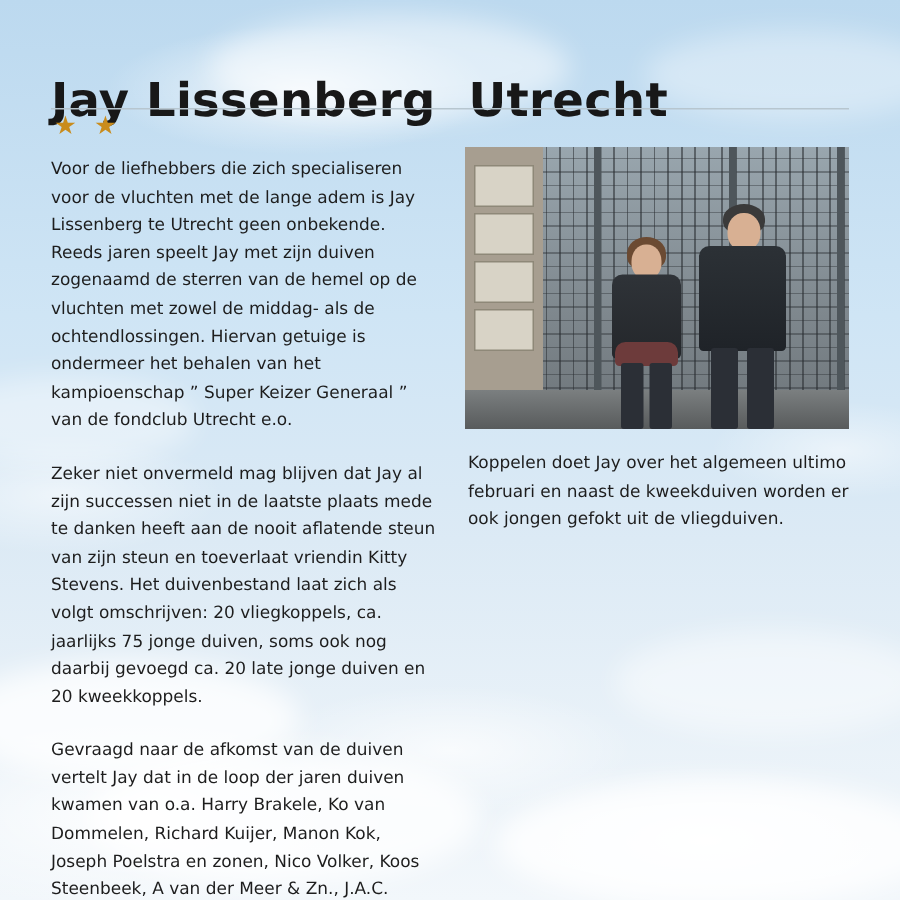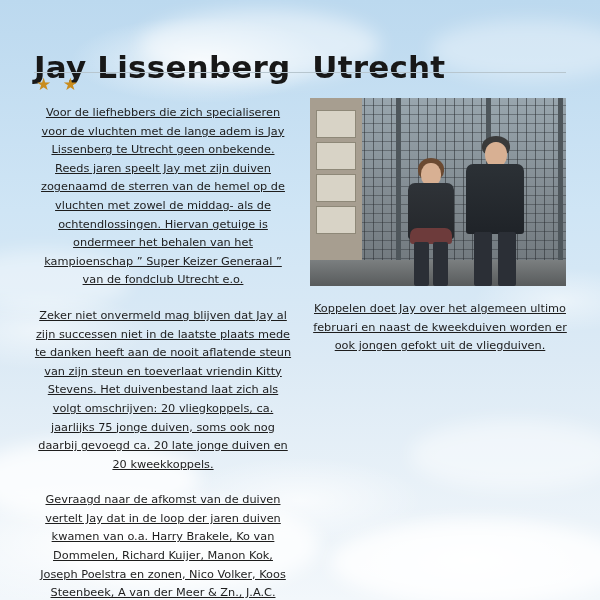--- a/index.html
+++ b/index.html
@@ -86,22 +86,21 @@
     top: 300px;
     width: 256px;
   }
 
   p.para {
     margin: 0 0 17px 0;
     font-family: "DejaVu Sans", sans-serif;
     font-size: 11.3px;
     line-height: 18.6px;
     color: #1d1d1d;
-    text-align: center;
-    text-decoration: underline;
+    text-align: left;
   }
   p.para:last-child { margin-bottom: 0; }
 
   
   .photo {
     position: absolute;
     left: 310px;
     top: 98px;
     width: 256px;
     height: 188px;

